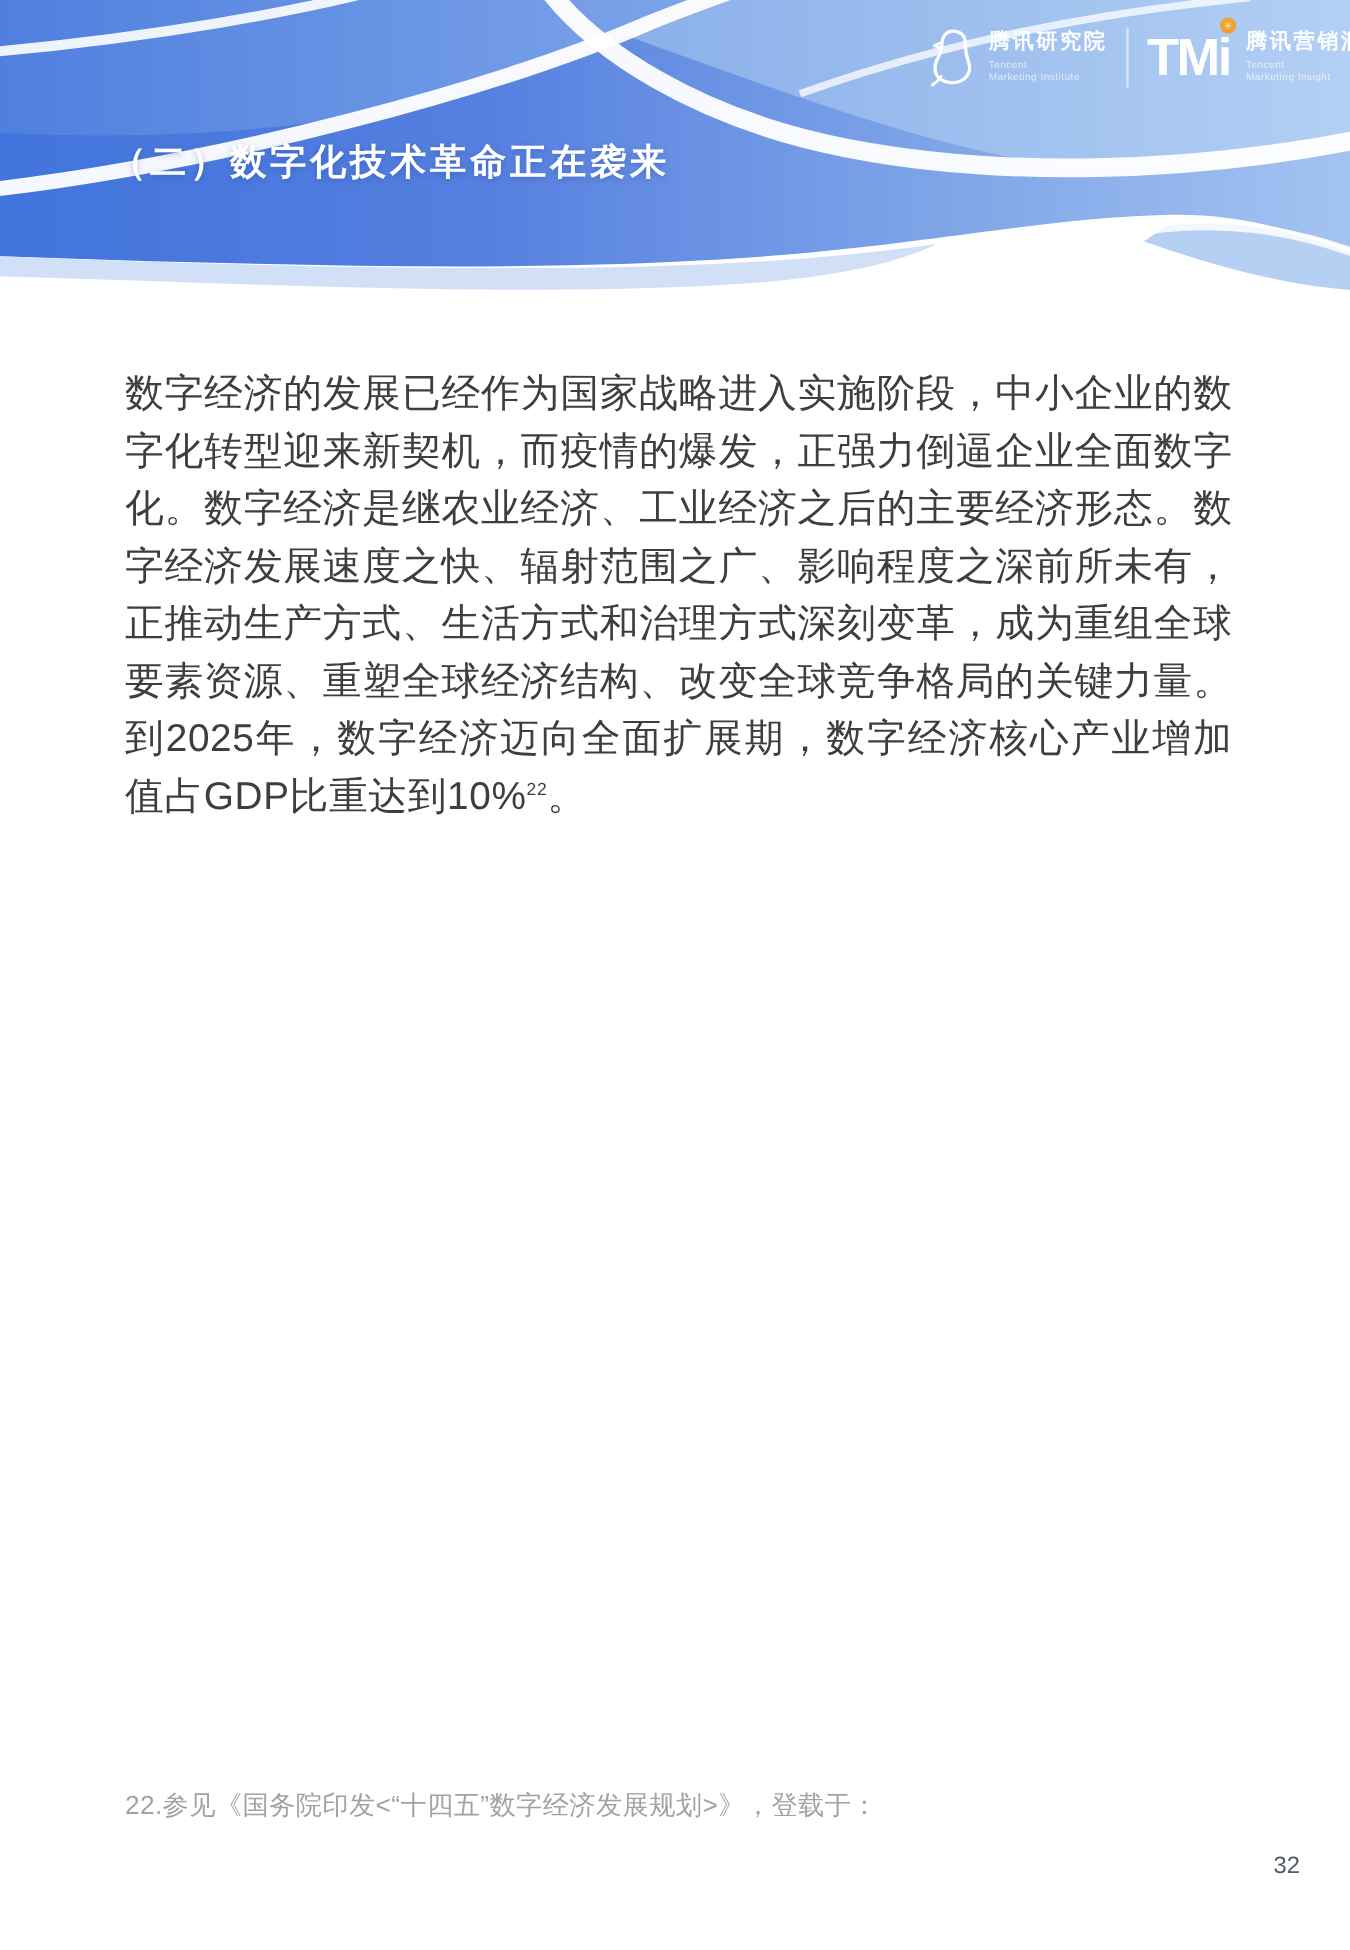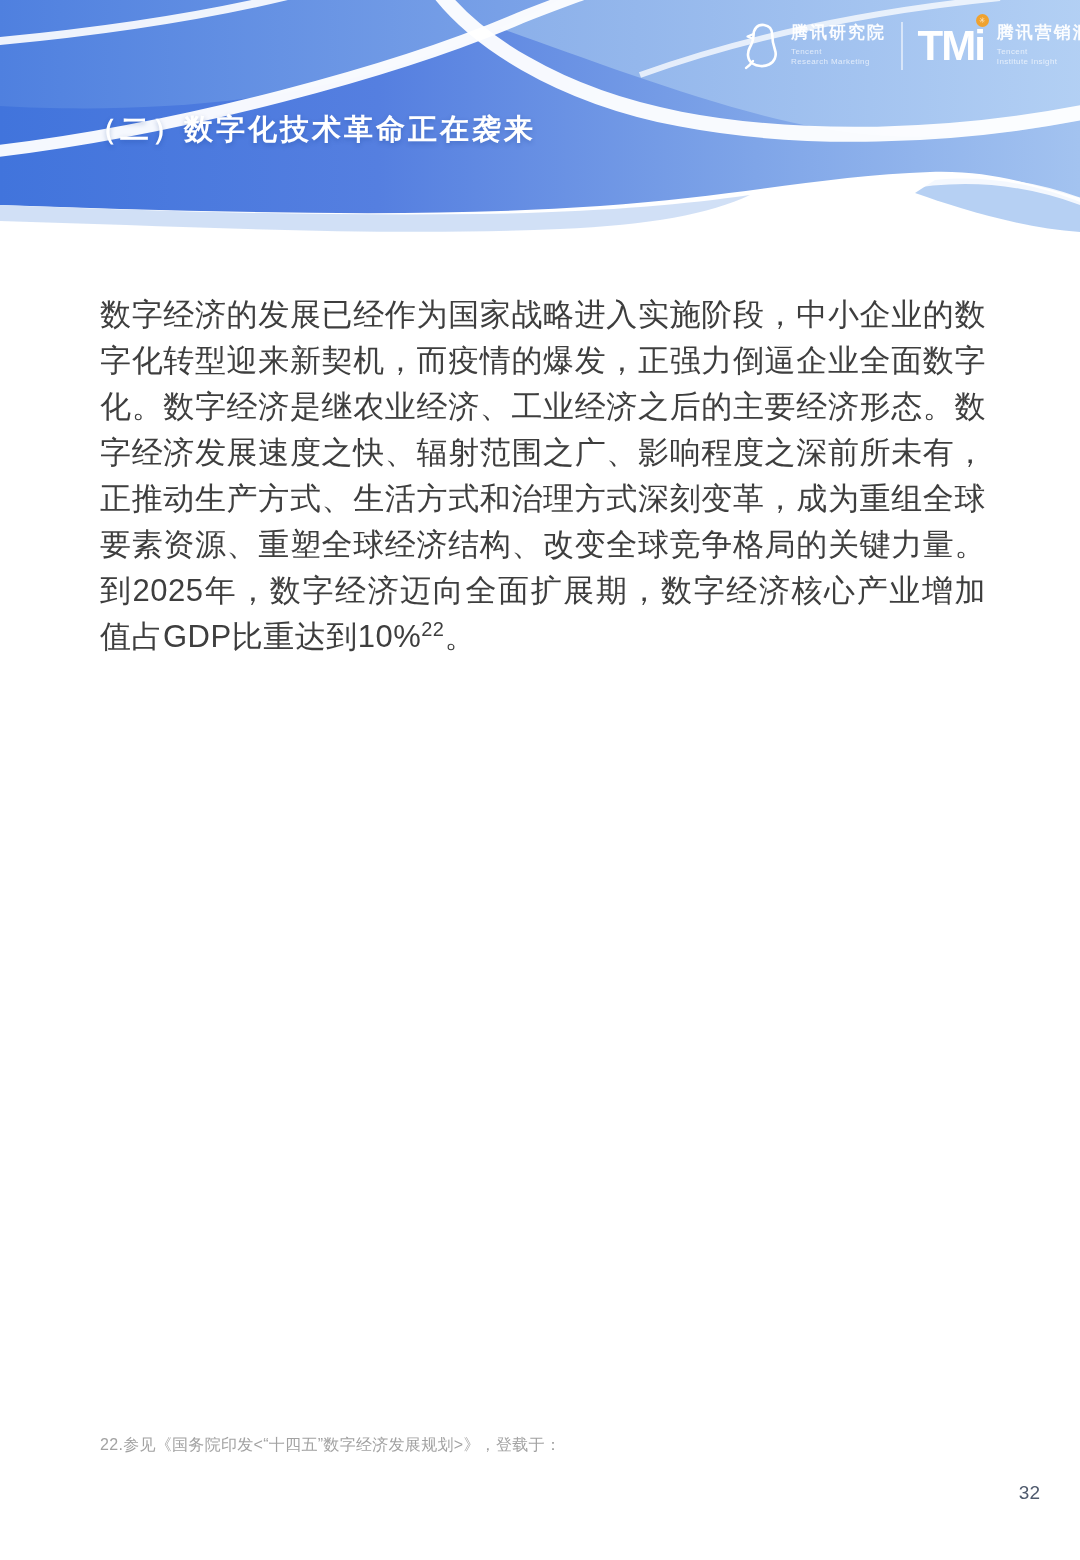--- a/index.html
+++ b/index.html
@@ -71,29 +71,29 @@
     top: 292px;
     width: 886px;
     color: #3e3e3e;
     font-size: 31px;
     line-height: 46px;
     text-align: justify;
     letter-spacing: 0.5px;
   }
   .content p { margin: 0 0 42px 0; }
   .content p:last-child { margin-bottom: 0; }
-  .content sup { font-size: 20px; line-height: 0; }
+  .content sup { font-size: 14px; line-height: 0; }
 
   
   .footnote {
     position: absolute;
     left: 100px;
     top: 1432px;
     color: #a2a2a2;
-    font-size: 16px;
+    font-size: 21px;
     line-height: 25px;
     letter-spacing: 0.3px;
   }
 
   
   .page-number {
     position: absolute;
     right: 40px;
     top: 1482px;
     font-size: 19px;
@@ -152,33 +152,33 @@
                  C3,30.5 3.2,38 8.5,41.5 C13,44.5 20,45 25,42.5
                  C30.5,39.8 33,34 31,28 C29,22.3 28.2,17.5 28.2,12.5
                  C28.2,7 25.5,3.8 20,3 Z" fill="none" stroke="#ffffff" stroke-width="2.6"></path>
         <path d="M9.5,12 L3.5,14.5 L9.5,17" fill="none" stroke="#ffffff" stroke-width="2.2" stroke-linejoin="round"></path>
         <path d="M9,39 C6.5,42.5 4.5,44.5 2,46" fill="none" stroke="#ffffff" stroke-width="2.4" stroke-linecap="round"></path>
       </svg>
       <div class="logo-block">
         <span class="logo-cn">腾讯研究院</span>
         <span class="logo-en">
           <span>Tencent</span><br>
-          <span>Research Marketing</span>
+          <span>Marketing Institute</span>
         </span>
       </div>
       <div class="logo-divider"></div>
       <div class="tmi-wrap">
         <span class="tmi-text"><span>TM</span><span class="tmi-i">i</span></span>
         <span class="tmi-dot">✳</span>
       </div>
       <div class="logo-block">
         <span class="logo-cn">腾讯营销洞察</span>
         <span class="logo-en">
           <span>Tencent</span><br>
-          <span>Institute Insight</span>
+          <span>Marketing Insight</span>
         </span>
       </div>
     </div>
 
     <h1 class="header-title">（二）数字化技术革命正在袭来</h1>
   </div>
 
   <div class="content">
     <p><span>数字经济的发展已经作为国家战略进入实施阶段，中小企业的数字化转型迎来新契机，而疫情的爆发，正强力倒逼企业全面数字化。数字经济是继农业经济、工业经济之后的主要经济形态。数字经济发展速度之快、辐射范围之广、影响程度之深前所未有，正推动生产方式、生活方式和治理方式深刻变革，成为重组全球要素资源、重塑全球经济结构、改变全球竞争格局的关键力量。到2025年，数字经济迈向全面扩展期，数字经济核心产业增加值占GDP比重达到10%</span><sup>22</sup><span>。</span></p>
   </div>

